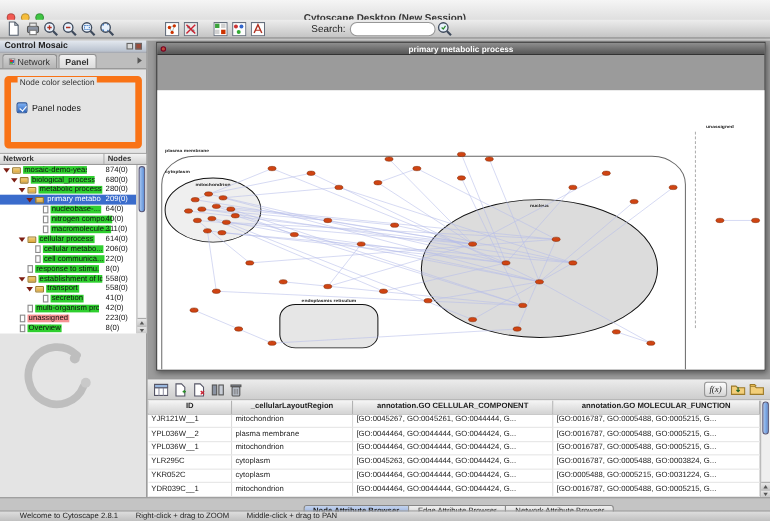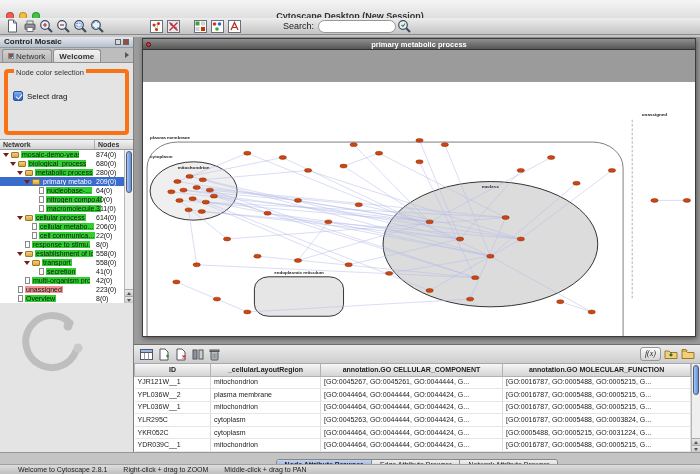--- a/index.html
+++ b/index.html
@@ -26,21 +26,21 @@
   .control-panel{width:134px;min-width:134px;border-right:1px solid #7f7f7f;background:#e4e4e4;display:flex;flex-direction:column;position:relative;}
   .panel-header{height:11px;background:linear-gradient(#e3e8ef,#b7c0cd);border-bottom:1px solid #939aa6;font-size:8px;font-weight:bold;color:#222;line-height:10px;padding:0 4px;display:flex;align-items:center;}
   .ph-icons{margin-left:auto;display:flex;gap:2px;}
   .ph-ic{width:6px;height:6px;border:1px solid #666;background:#d8d8d8;}
   .ph-ic.dark{background:#9a4a3a;}
   .cp-tabs{height:15px;background:#bdbdbd;border-bottom:1px solid #909090;display:flex;align-items:flex-end;padding:2px 2px 0 2px;position:relative;}
   .cp-tab{font-size:8px;padding:1px 6px 1px 5px;border:1px solid #8f8f8f;border-bottom:none;border-radius:3px 3px 0 0;background:linear-gradient(#d2d2d2,#b5b5b5);color:#333;margin-right:1px;display:flex;align-items:center;gap:2px;height:13px;}
   .cp-tab.active{background:linear-gradient(#f2f2f2,#dcdcdc);font-weight:bold;}
   .cp-tab .mini-net{width:6px;height:6px;display:inline-block;background:radial-gradient(circle at 30% 30%,#c33 0 1.5px,transparent 1.6px),radial-gradient(circle at 75% 45%,#36c 0 1.5px,transparent 1.6px),radial-gradient(circle at 45% 80%,#3a3 0 1.5px,transparent 1.6px),#f5f5f5;border:1px solid #888;}
   .tab-arrow{margin-left:auto;width:0;height:0;border-top:3px solid transparent;border-bottom:3px solid transparent;border-left:4px solid #555;margin-bottom:4px;margin-right:2px;}
-  .groupbox{margin:6px 4px 4px 4px;border:4px solid #f97316;border-radius:4px;position:relative;padding:10px 15px 6px 5px;height:66px;}
+  .groupbox{margin:6px 4px 4px 4px;border:6px solid #f97316;border-radius:4px;position:relative;padding:10px 15px 6px 5px;height:66px;}
   .legend{position:absolute;top:-5px;left:6px;background:#e4e4e4;font-size:7.5px;color:#333;padding:0 2px;}
   .combo{height:15px;border:1px solid #8c95a5;border-radius:3px;background:#fff;display:flex;align-items:center;font-size:8px;color:#111;padding-left:3px;overflow:hidden;}
   .combo-val{white-space:nowrap;overflow:hidden;}
   .combo-arrows{margin-left:auto;width:12px;align-self:stretch;background:linear-gradient(#85aef0,#3a6cc6);border-left:1px solid #4a6ca6;position:relative;flex:none;}
   .combo-arrows::before{content:"";position:absolute;left:3px;top:3px;border-left:3px solid transparent;border-right:3px solid transparent;border-bottom:3px solid #fff;}
   .combo-arrows::after{content:"";position:absolute;left:3px;bottom:3px;border-left:3px solid transparent;border-right:3px solid transparent;border-top:3px solid #fff;}
   .check-row{display:flex;align-items:center;gap:4px;margin-top:8px;}
   .checkbox{width:10px;height:10px;border-radius:2px;border:1px solid #28549a;background:linear-gradient(#7db1f5,#2f66bd);position:relative;}
   .checkbox::after{content:"";position:absolute;left:3px;top:1px;width:3px;height:5px;border:solid #fff;border-width:0 1.5px 1.5px 0;transform:rotate(40deg);}
   .check-label{font-size:8px;color:#111;}
@@ -216,29 +216,29 @@
           <span class="ph-ic"></span>
           <span class="ph-ic dark"></span>
         </span>
       </div>
       <div class="cp-tabs" id="cp-tabs">
           <span class="cp-tab">
             <span class="mini-net"></span>
             <span>Network</span>
           </span>
           <span class="cp-tab active">
-            <span>Welcome</span>
+            <span>Panel</span>
           </span>
           <span class="tab-arrow"></span>
         </div>
       <div class="groupbox">
         <div class="legend">Node color selection</div>
         <div class="check-row">
           <span class="checkbox"></span>
-          <span class="check-label">Select drag</span>
+          <span class="check-label">Panel nodes</span>
         </div>
       </div>
       <div class="tree-header">
         <span class="th-net">Network</span>
         <span class="th-nodes">Nodes</span>
       </div>
       <div class="tree-wrap">
         <div class="tree-rows" id="tree-rows">
             <div class="tree-row" style="padding-left: 3px;">
               <span class="tri"></span>

